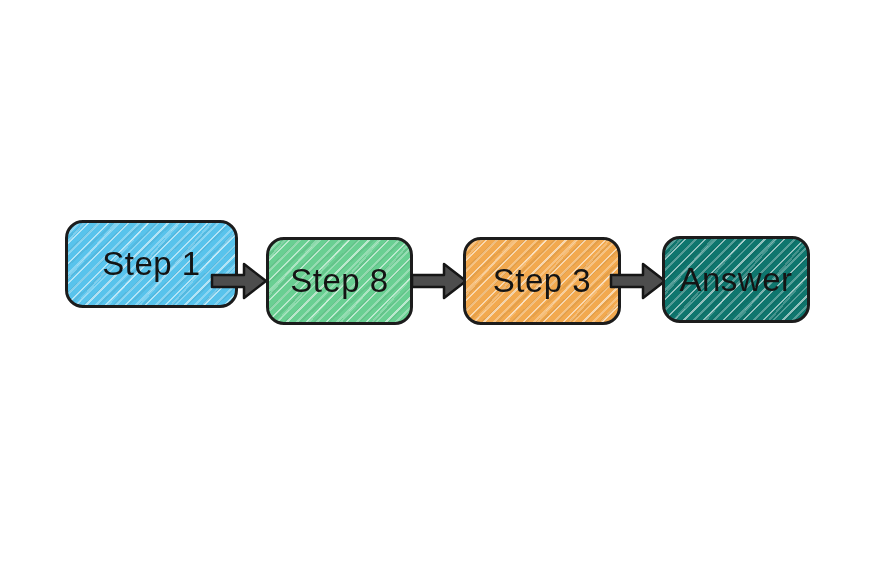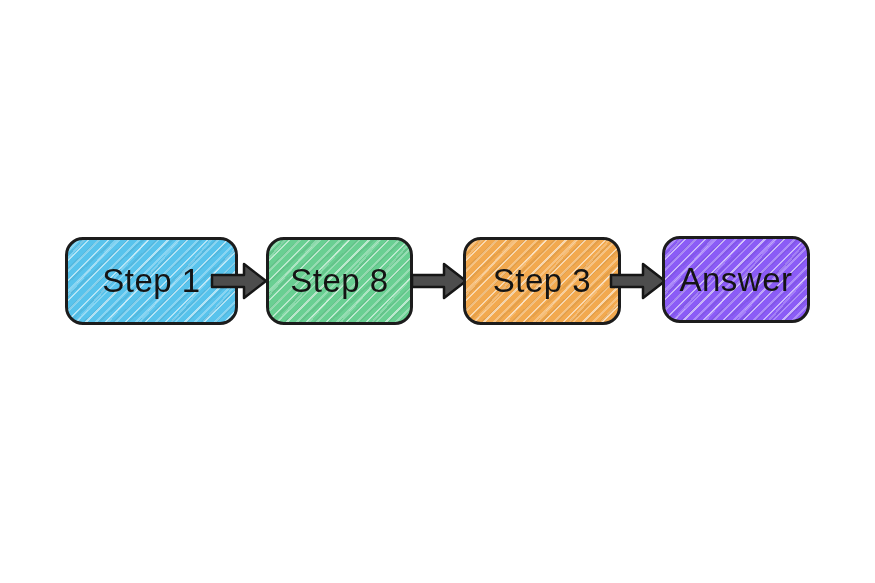--- a/index.html
+++ b/index.html
@@ -52,21 +52,21 @@
     font-size: 33px;
     letter-spacing: 0.5px;
     color: #141414;
   }
   .arrow {
     position: absolute;
     width: 58px;
     height: 44px;
   }
   
-  .node-0 { left: 65px;  top: 237px; width: 173px; height: 88px; }
+  .node-0 { left: 65px;  top: 220px; width: 173px; height: 88px; }
   .node-1 { left: 266px; top: 237px; width: 147px; height: 88px; }
   .node-2 { left: 463px; top: 237px; width: 158px; height: 88px; }
   .node-3 { left: 662px; top: 236px; width: 148px; height: 87px; }
   .arrow-0 { left: 210px; top: 259px; }
   .arrow-1 { left: 410px; top: 259px; }
   .arrow-2 { left: 609px; top: 259px; }
 </style>
 </head>
 <body>
 
@@ -89,17 +89,17 @@
   </svg>
 
   <div class="node node-2" style="background-color: rgb(242, 169, 79);">
     <span class="node-label">Step 3</span>
   </div>
 
   <svg class="arrow arrow-2" viewBox="0 0 58 44" aria-hidden="true">
     <polygon points="2,16 34,16 34,5 56,22 34,39 34,28 2,28" stroke="#161616" stroke-width="2.5" stroke-linejoin="round" fill="#4d4d4d"></polygon>
   </svg>
 
-  <div class="node node-3" style="background-color: #8b5cf6; text-align: center;">
+  <div class="node node-3" style="background-color: #0f766e; text-align: center;">
     <span class="node-label">Answer</span>
   </div>
 
 </div>
 
 </body></html>

